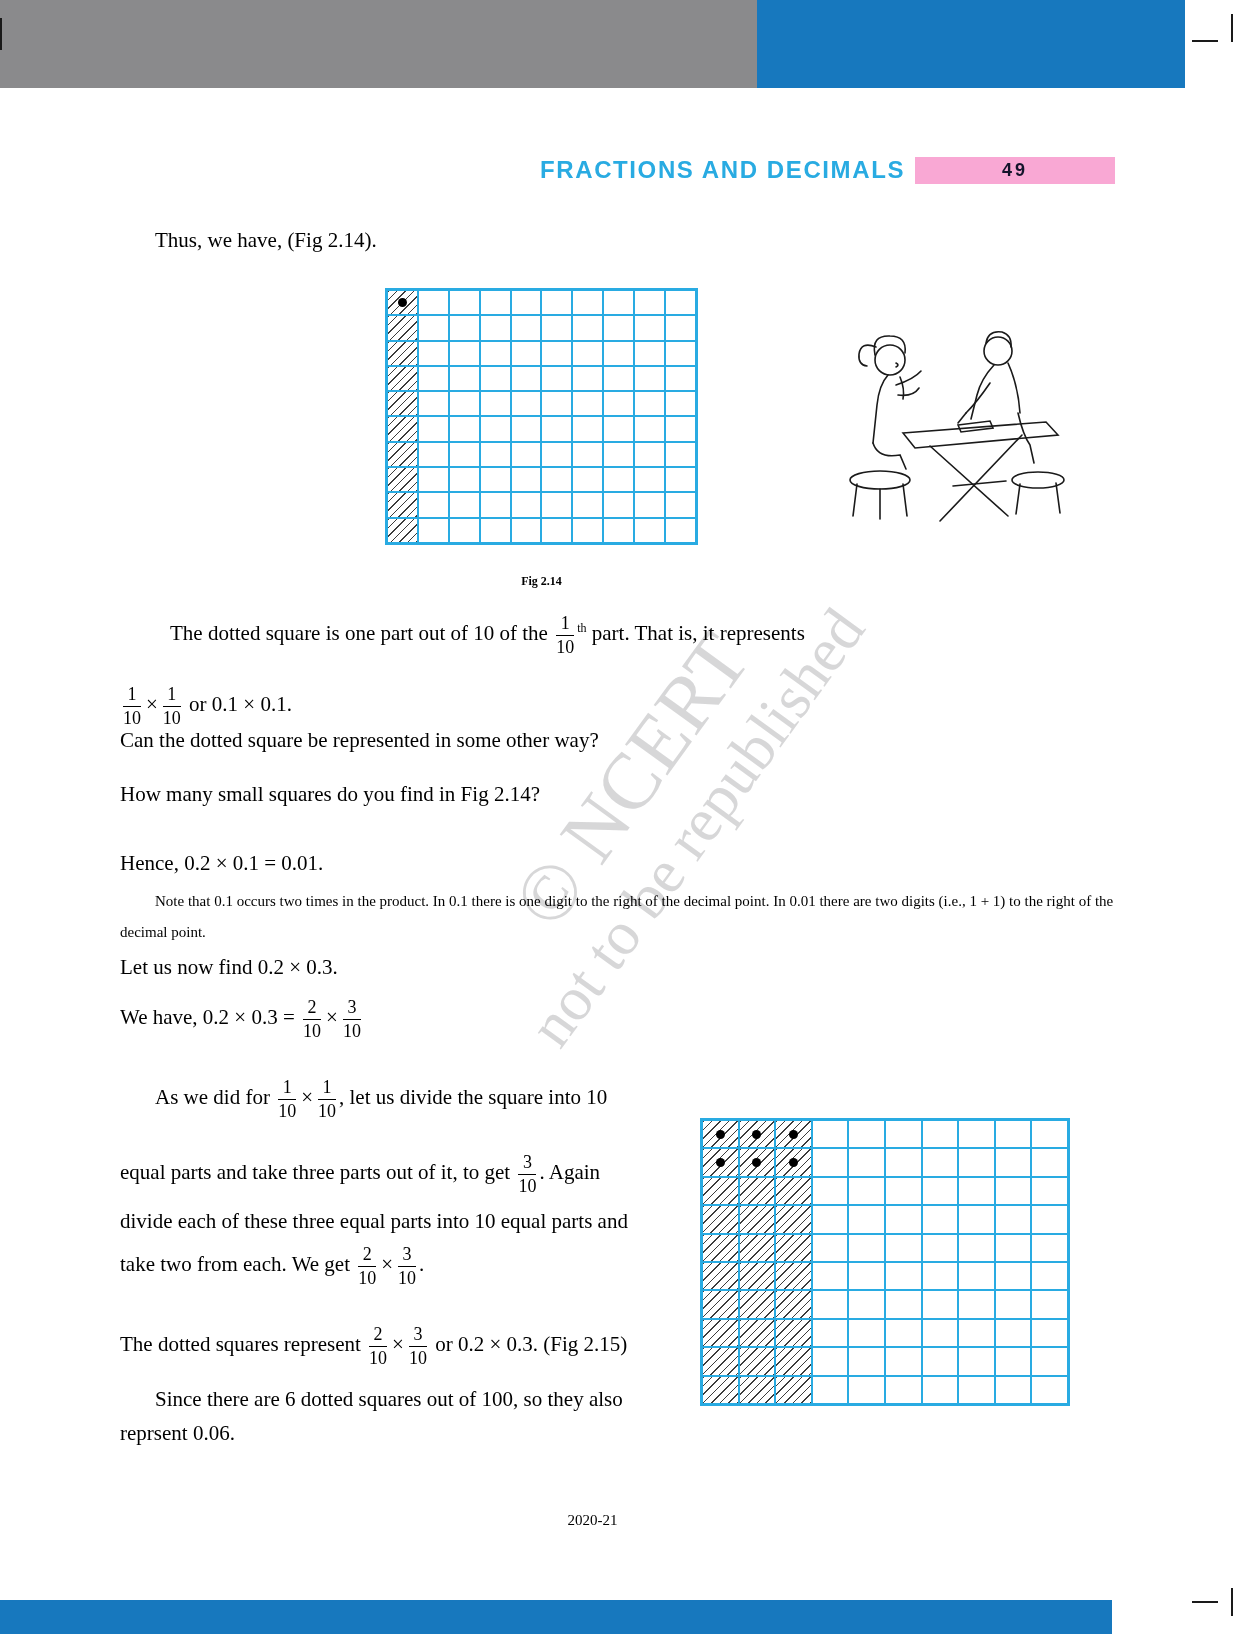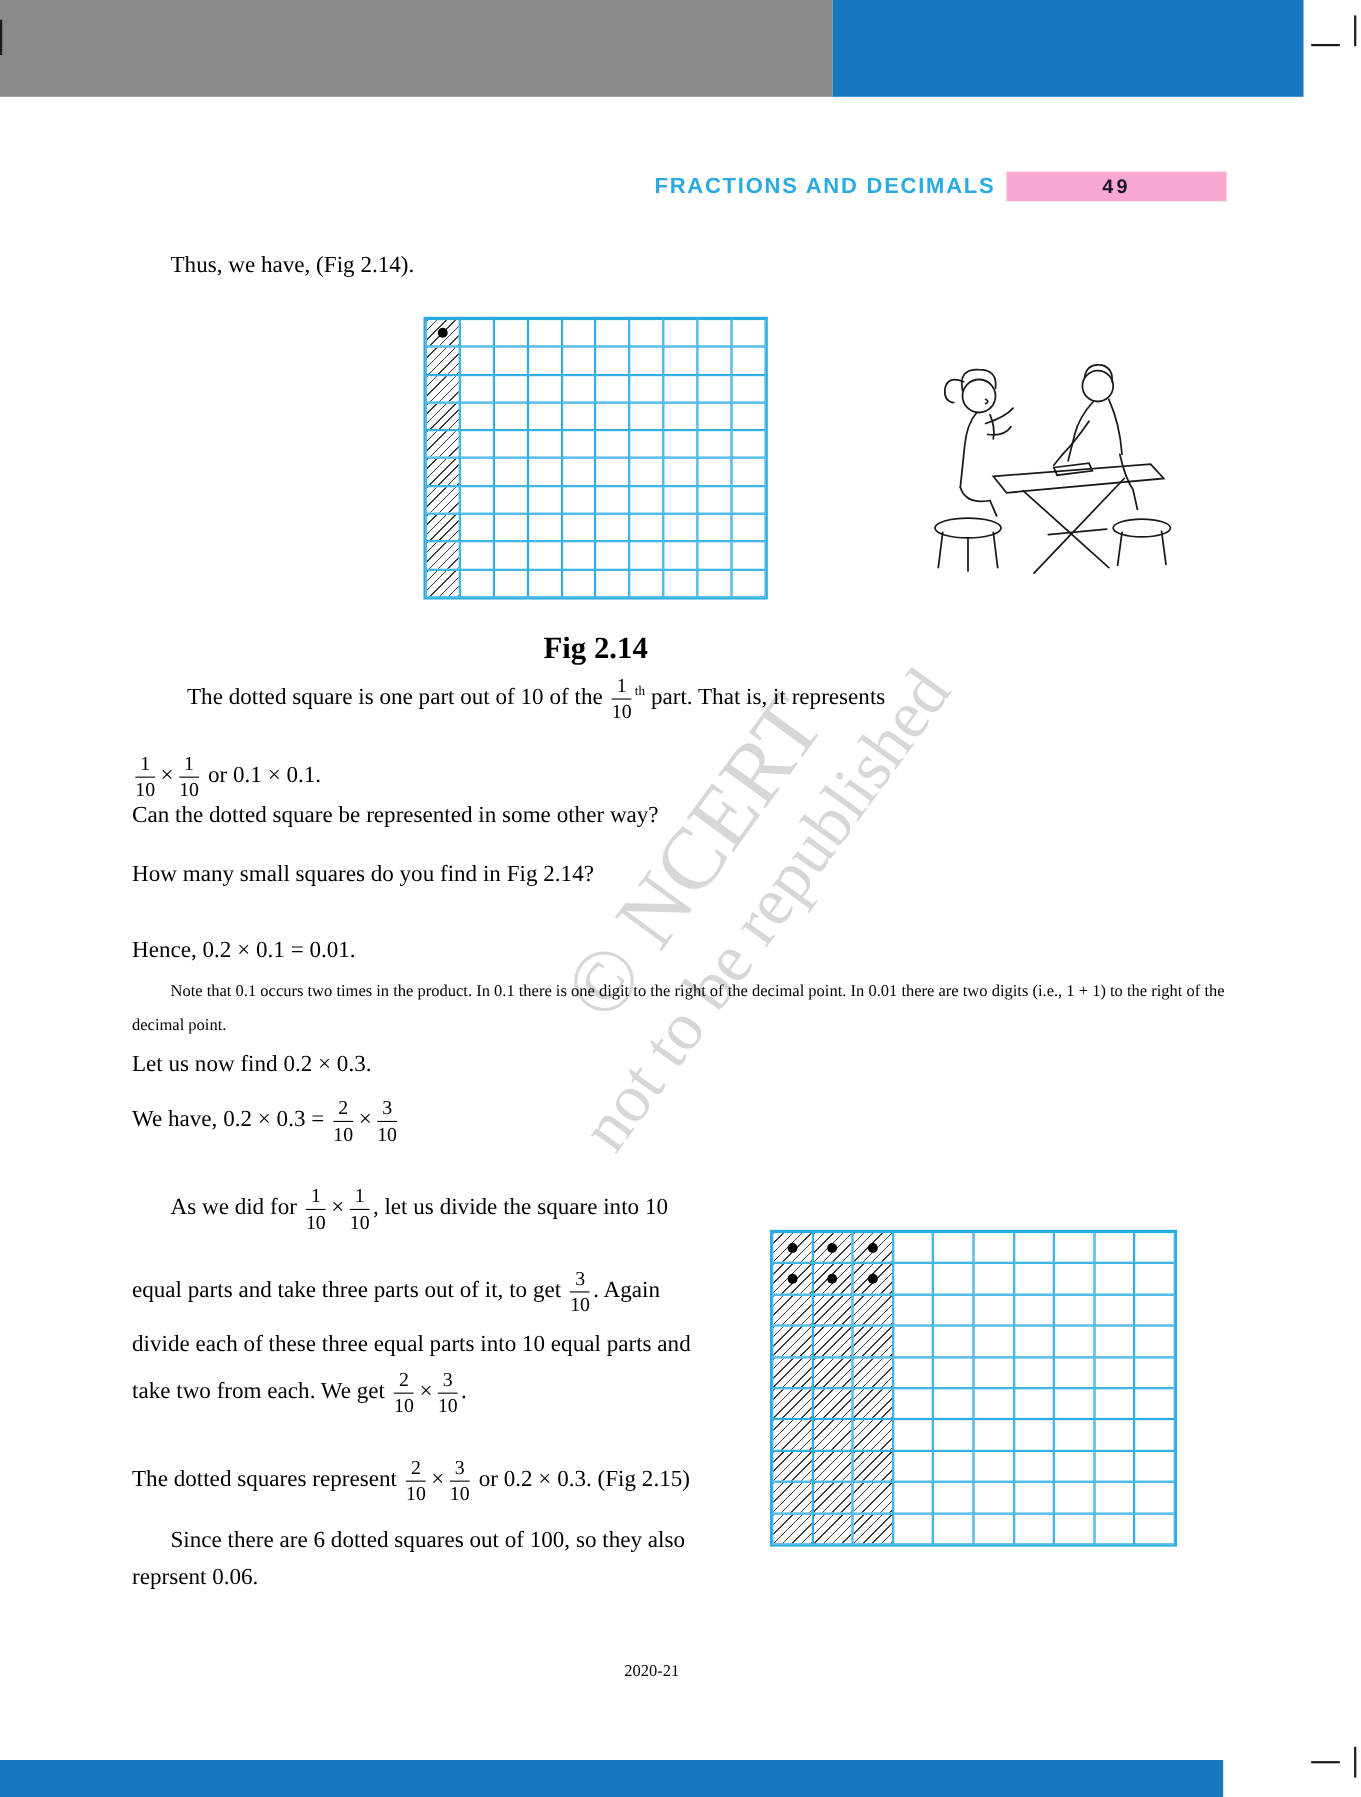--- a/index.html
+++ b/index.html
@@ -10,21 +10,21 @@
   
   .bar-gray  { position:absolute; left:0; top:0; width:757px; height:88px; background:#8a8a8c; }
   .bar-blue  { position:absolute; left:757px; top:0; width:428px; height:88px; background:#1778be; }
   .bar-bottom{ position:absolute; left:0; top:1600px; width:1112px; height:34px; background:#1778be; }
 
   
   .crop { position:absolute; background:#1a1a1a; }
 
   
   .header { position:absolute; top:156px; left:0; width:1115px; display:flex; justify-content:flex-end; align-items:center; gap:10px; }
-  .header-title { font-family:"Liberation Sans", sans-serif; font-size:20px; font-weight:bold; color:#29abe2; letter-spacing:1.6px; }
+  .header-title { font-family:"Liberation Sans", sans-serif; font-size:24px; font-weight:bold; color:#29abe2; letter-spacing:1.6px; }
   .page-badge { width:200px; height:27px; background:#f9a8d4; display:flex; align-items:center; justify-content:center; }
   .page-badge span { font-family:"Liberation Sans", sans-serif; font-size:18px; font-weight:bold; color:#14142b; letter-spacing:3px; }
 
   
   .line { position:absolute; font-size:21px; white-space:nowrap; }
   .para { position:absolute; font-size:15px; line-height:31px; width:1000px; }
   .indent { text-indent:35px; }
   sup.sup { font-size:12px; }
 
   
@@ -32,21 +32,21 @@
   .frac .num { display:block; border-bottom:1.6px solid #000; padding:0 3px 1px; }
   .frac .den { display:block; padding-top:1px; }
   .times { margin:0 2px; }
 
   
   .sqgrid { position:absolute; display:grid; border:2px solid #29abe2; background:#fff; }
   .sqgrid .cell { border:1px solid #29abe2; display:flex; align-items:center; justify-content:center; }
   .sqgrid .cell.hatched { background:repeating-linear-gradient(135deg,#3c3c3c 0,#3c3c3c 1px,transparent 1px,transparent 6px); }
   .sqgrid .dot { width:9px; height:9px; border-radius:50%; background:#000; display:block; }
 
-  .caption { position:absolute; font-weight:bold; font-size:28px; text-align:center; }
+  .caption { position:absolute; font-weight:bold; font-size:12px; text-align:center; }
 
   
   .illus { position:absolute; left:808px; top:283px; width:282px; height:252px; }
   .illus svg { width:100%; height:100%; }
 
   
   .watermark { position:absolute; left:280px; top:720px; width:760px; transform:rotate(-54deg); color:#c2c2c4; opacity:.65; text-align:center; pointer-events:none; }
   .watermark .wm1 { font-size:80px; }
   .watermark .wm2 { font-size:62px; }
 

